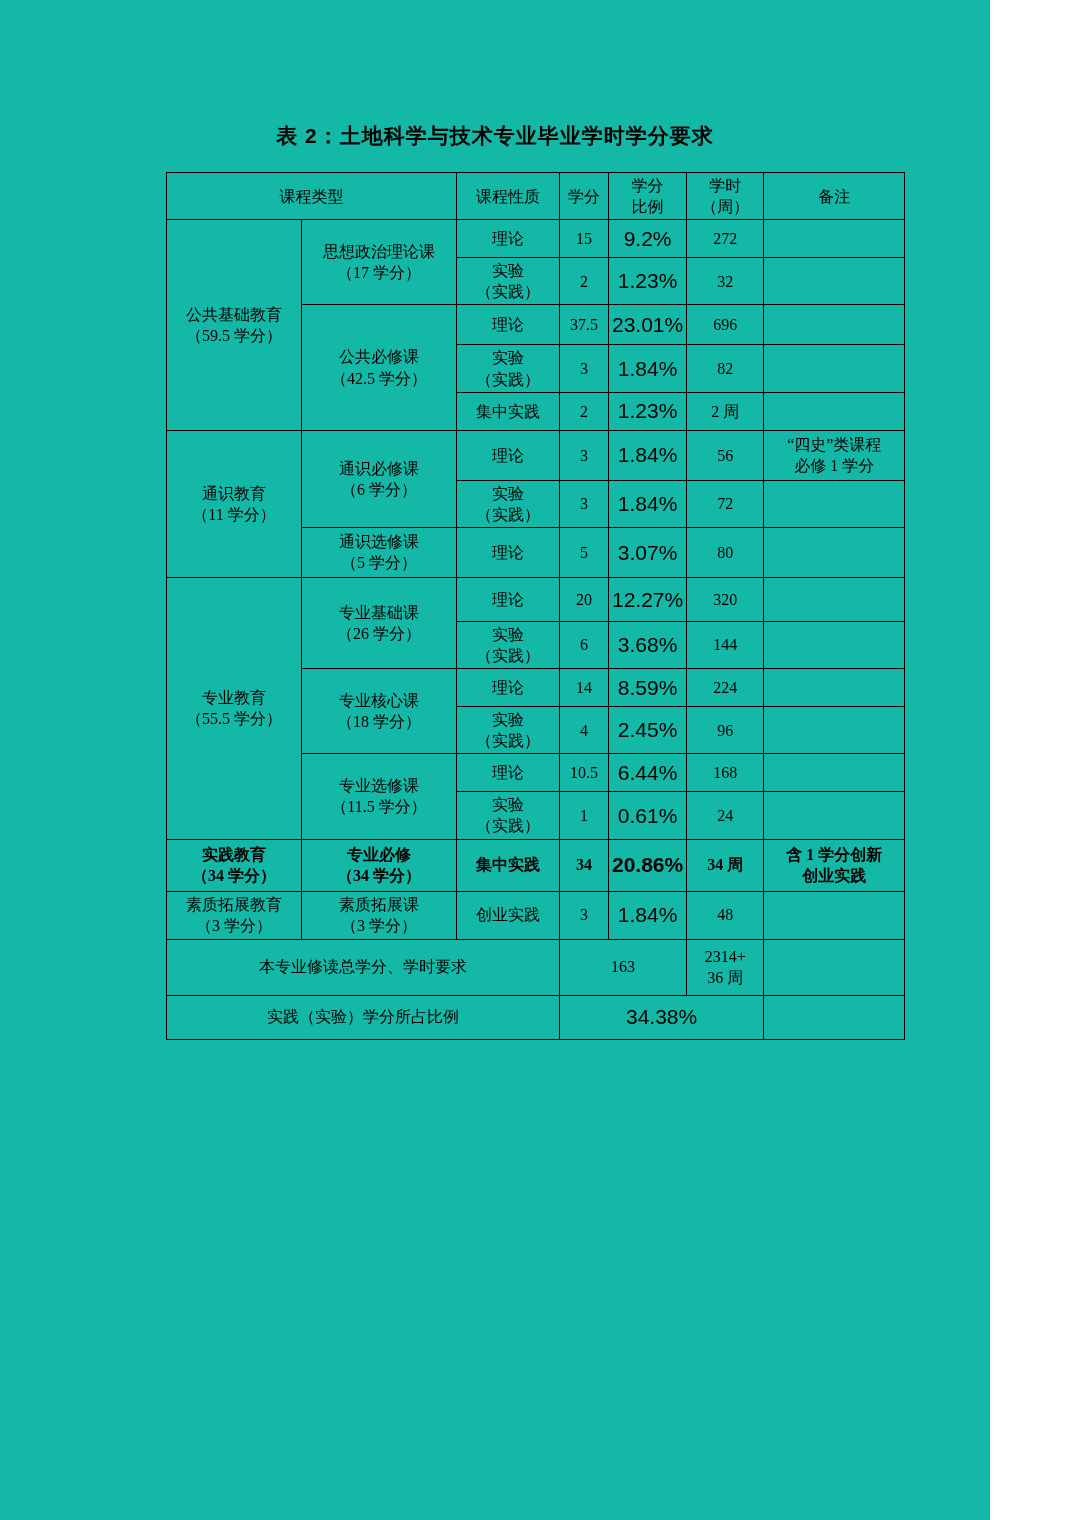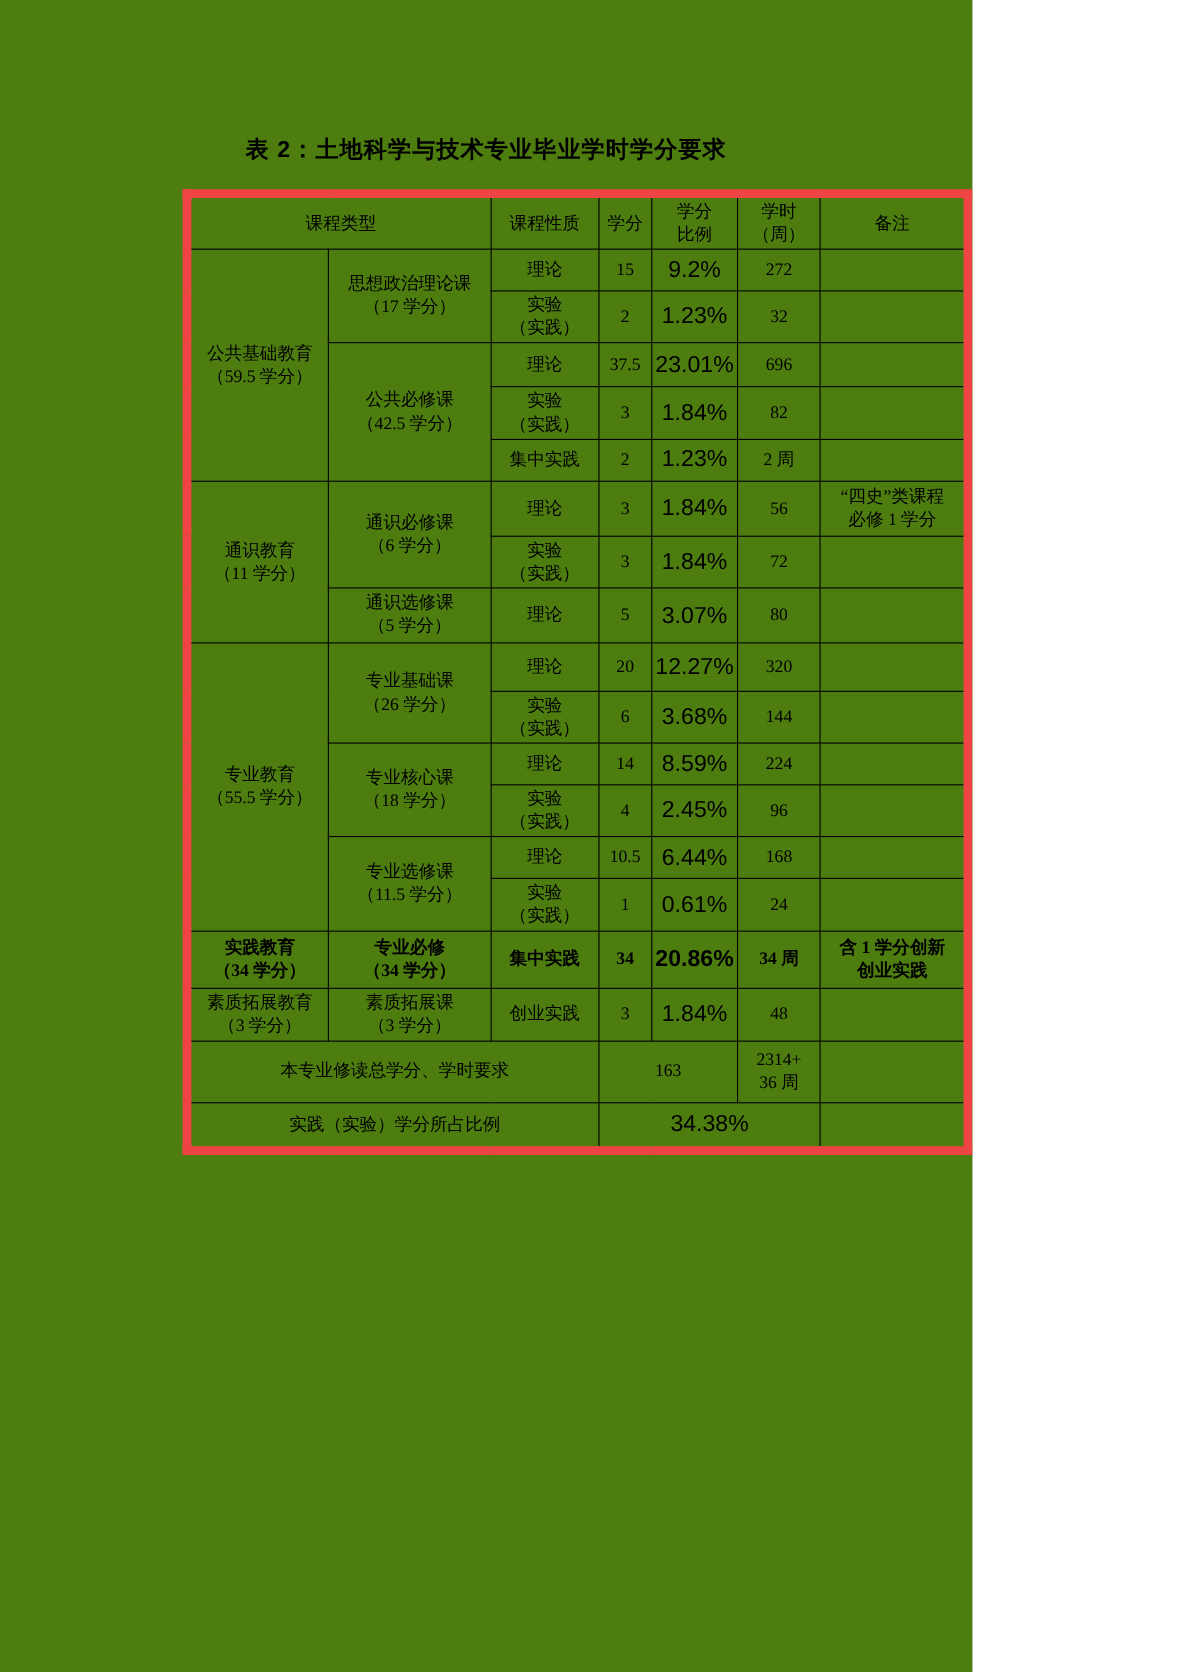--- a/index.html
+++ b/index.html
@@ -1,20 +1,20 @@
 <!DOCTYPE html>
 <html><head>
 <meta charset="utf-8">
 <style>
   html, body { margin: 0; padding: 0; background: #ffffff; }
   .page {
     position: relative;
-    width: 884px;
+    width: 990px;
     height: 1520px;
-    background: #4d7c0f;
+    background: #14b8a6;
     color: #000000;
     font-family: "Liberation Serif", "DejaVu Serif", serif;
     overflow: hidden;
   }
   .doc-title {
     position: absolute;
     top: 122px;
     left: 0;
     width: 100%;
     text-align: center;
@@ -22,21 +22,21 @@
     font-weight: 700;
     font-size: 21px;
     letter-spacing: 1px;
   }
   table.credit-table {
     position: absolute;
     top: 172px;
     left: 166px;
     border-collapse: collapse;
     table-layout: fixed;
-    border: 8px solid #ef4444;
+    border: 1px solid #ef4444;
   }
   table.credit-table td {
     border: 1px solid #000;
     text-align: center;
     vertical-align: middle;
     font-size: 16px;
     line-height: 1.32;
     padding: 2px 3px;
     white-space: pre-line;
     overflow: hidden;

